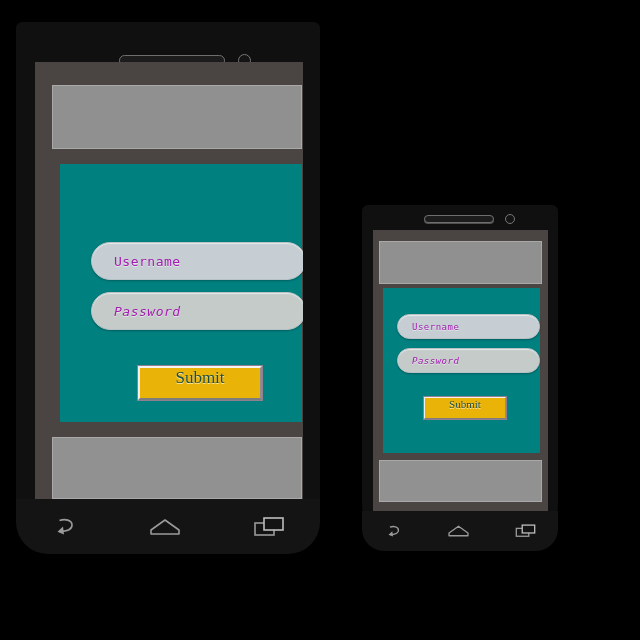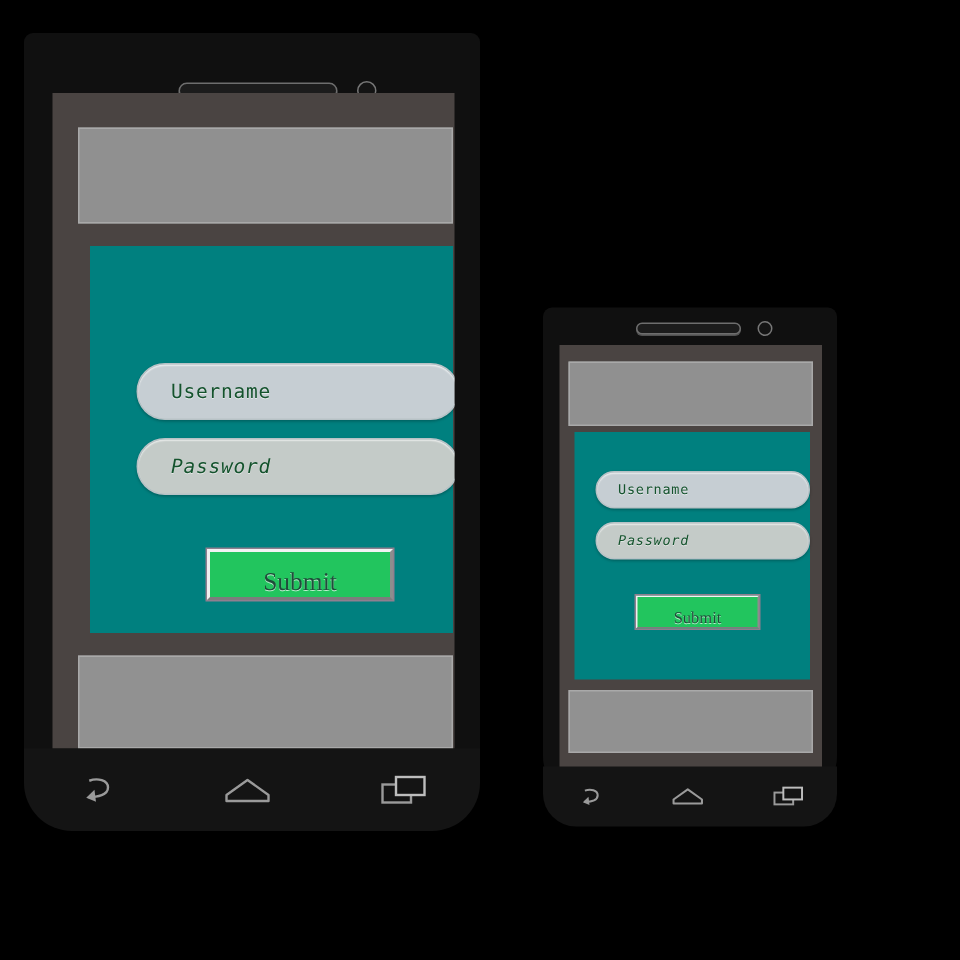--- a/index.html
+++ b/index.html
@@ -92,38 +92,38 @@
     overflow: hidden;
   }
   .field.username {
     background: #c6ced3;
   }
   .field.password {
     background: #c4cbc8;
     font-style: italic;
   }
   .field-text {
-    color: #14532d;
+    color: #a21caf;
     font-family: "DejaVu Sans Mono", monospace;
     white-space: nowrap;
     letter-spacing: 0.5px;
     text-shadow: 0 1px 0 rgba(255,255,255,0.55);
   }
 
   .submit-btn {
     position: absolute;
     box-sizing: border-box;
-    background: #22c55e;
+    background: #eab308;
     border-top: 2px solid #f3f3f3;
     border-left: 2px solid #efefef;
     border-right: 2px solid #8d8d8d;
     border-bottom: 2px solid #7d7d7d;
     outline: 1px solid #8f7f8f;
     display: flex;
-    align-items: flex-end;
+    align-items: flex-start;
     justify-content: center;
     cursor: pointer;
   }
   .submit-label {
     color: #1f4d3a;
     font-family: "Liberation Serif", serif;
     text-shadow: 0 1px 0 rgba(255,255,255,0.7);
     white-space: nowrap;
   }
 

